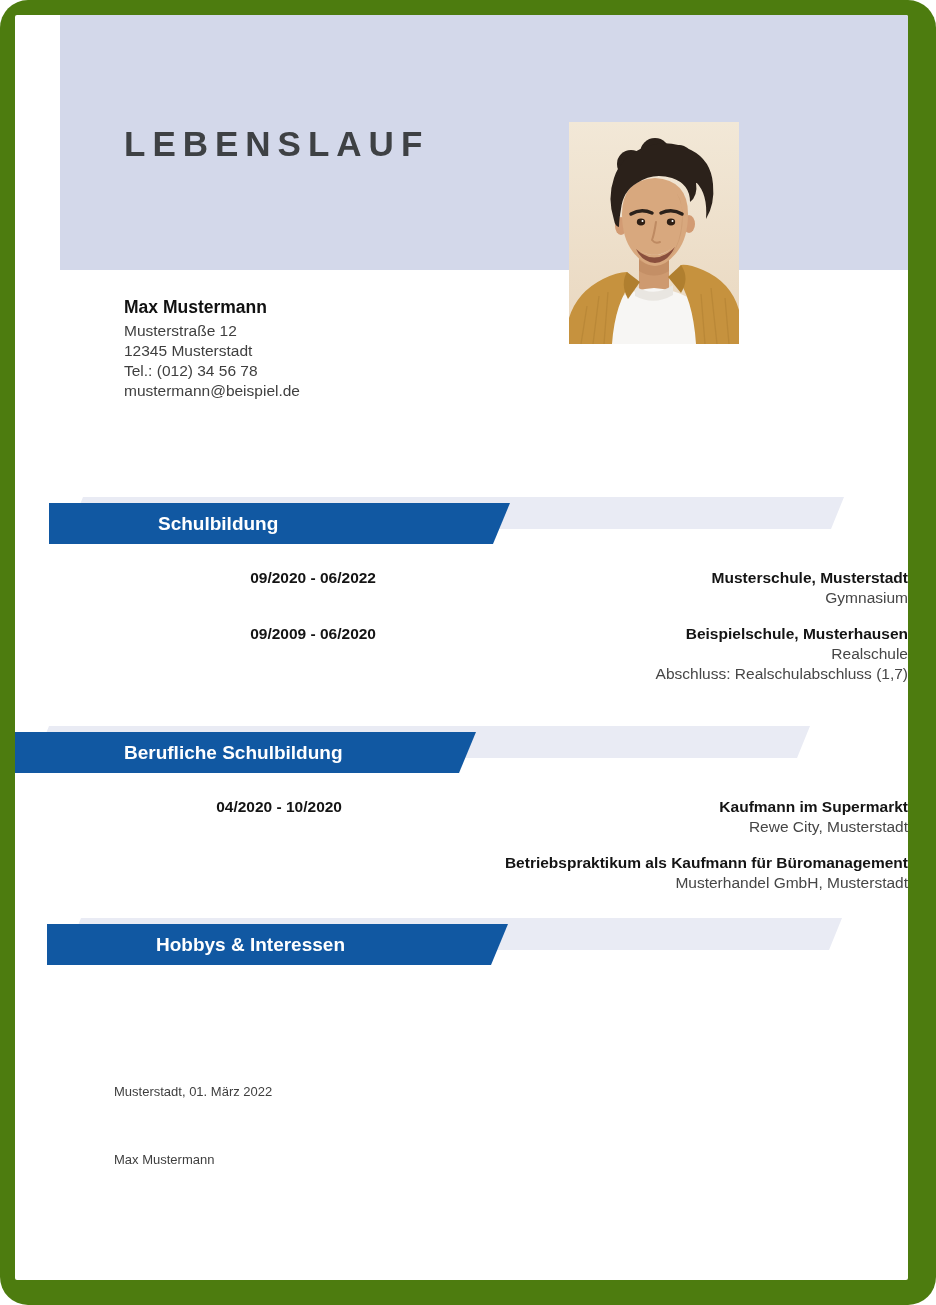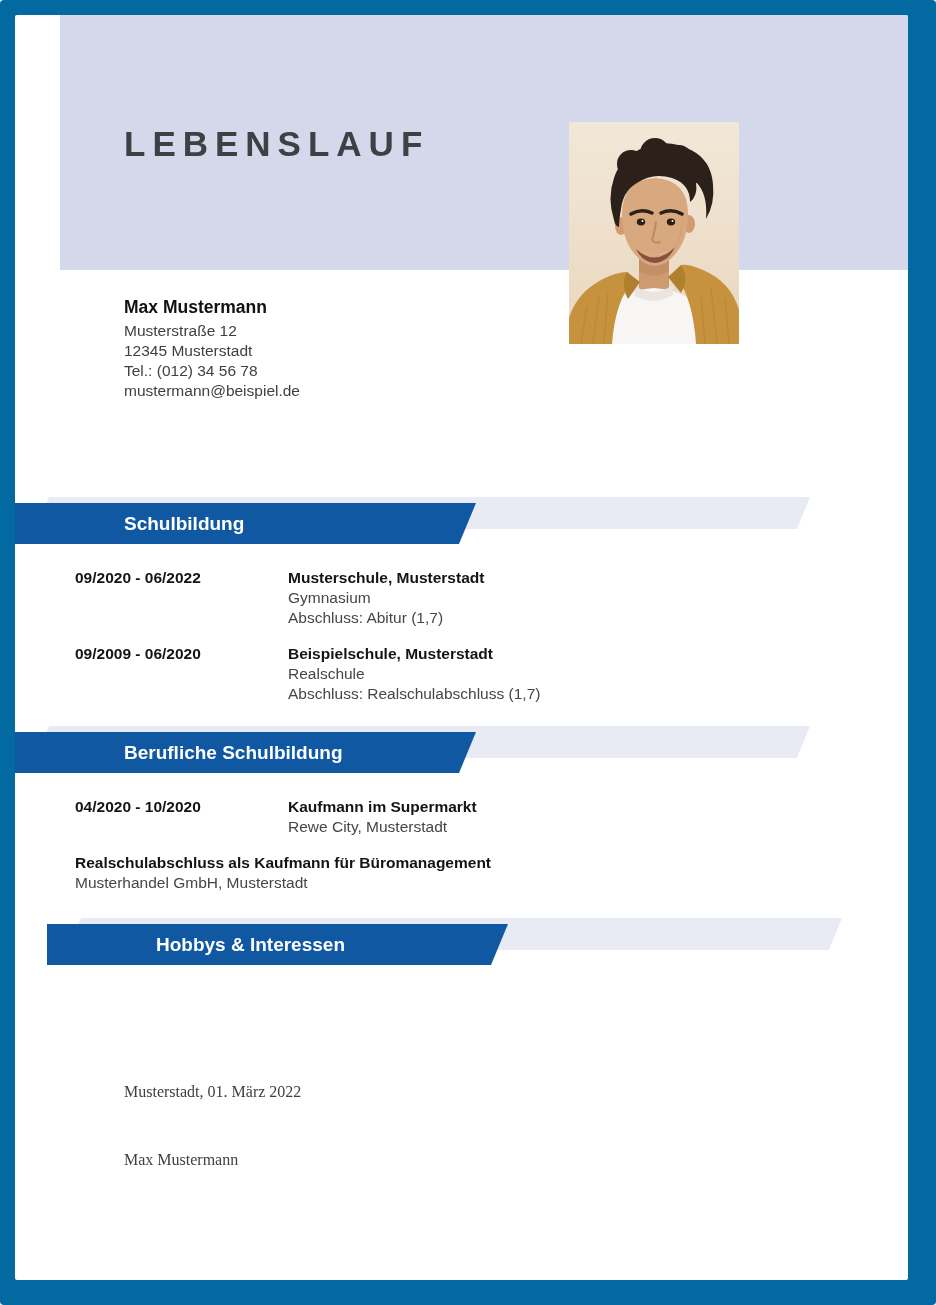--- a/index.html
+++ b/index.html
@@ -1,58 +1,58 @@
 <!DOCTYPE html>
 <html><head>
 <meta charset="utf-8">
 <style>
   * { margin:0; padding:0; box-sizing:border-box; }
   html,body { background:#ffffff; }
   body { font-family:"Liberation Sans","DejaVu Sans",sans-serif; }
 
   .canvas { position:relative; width:936px; height:1305px; background:#ffffff; overflow:hidden; }
 
-  .frame { position:absolute; inset:0; background:#0369a1; border-radius:4px; }
+  .frame { position:absolute; inset:0; background:#4d7c0f; border-radius:28px; }
 
   .page { position:absolute; left:15px; top:15px; width:893px; height:1265px;
           background:#ffffff; border-radius:2px; overflow:hidden; }
 
   
   .header-band { position:absolute; left:45px; top:0; width:848px; height:255px; background:#d3d8ea; }
   .title { position:absolute; left:109px; top:111px; font-size:35px; font-weight:700;
            letter-spacing:7px; color:#3e4144; line-height:1; }
   .photo { position:absolute; left:554px; top:107px; width:170px; height:222px; }
   .photo svg { display:block; }
 
   .contact { position:absolute; left:109px; top:281px; }
   .contact-name { font-size:17.5px; font-weight:700; color:#111111; line-height:22px; margin-bottom:3px; }
   .contact-line { font-size:15.5px; color:#3f3f3f; line-height:20px; }
 
   
   .cv-section { position:absolute; left:0; width:100%; }
-  .cv-section:nth-of-type(1) { top:488px; }
+  .cv-section:nth-of-type(1) { top:488px;padding-left:34px; }
   .cv-section:nth-of-type(2) { top:717px; }
   .cv-section:nth-of-type(3) { top:909px;padding-left:32px; }
 
   .banner { position:relative; height:41px; }
   .banner-bg { position:absolute; left:21px; top:-6px; width:774px; height:32px; background:#e9ebf4;
                clip-path:polygon(13px 0, 100% 0, calc(100% - 13px) 100%, 0 100%); }
   .banner-fg { position:absolute; left:0; top:0; width:461px; height:41px; background:#1158a2;
                clip-path:polygon(0 0, 100% 0, calc(100% - 17px) 100%, 0 100%); }
   .banner-label { display:block; padding-left:109px; line-height:41px; font-size:19px;
                   font-weight:700; color:#ffffff; }
 
-  .entries { margin:24px 0 0 60px; }
+  .entries { margin:24px 0 0 114px;text-align:right; }
   .entry { display:flex; margin-bottom:16px; }
   .entry-period { width:213px; flex:none; font-size:15.5px; font-weight:700; color:#141414; line-height:20px; }
   .entry-details { flex:1; }
   .entry-title { font-size:15.5px; font-weight:700; color:#141414; line-height:20px; }
   .entry-line { font-size:15.5px; color:#464646; line-height:20px; }
 
-  .footer-line { position:absolute; left:109px; font-size:16px; color:#3f3f3f; line-height:20px;font-family:Liberation Serif, serif; }
+  .footer-line { position:absolute; left:99px; font-size:13px; color:#3f3f3f; line-height:20px; }
   .place-date { top:1067px; }
   .signature  { top:1135px; }
 </style>
 </head>
 <body>
 
 <div class="canvas">
   <div class="frame">
     <div class="page">
 
@@ -131,28 +131,27 @@
       <div class="banner-fg">
         <span class="banner-label">Schulbildung</span>
       </div>
     </div>
     <div class="entries">
   <div class="entry">
     <div class="entry-period">09/2020 - 06/2022</div>
     <div class="entry-details">
       <div class="entry-title">Musterschule, Musterstadt</div>
     <div class="entry-line">Gymnasium</div>
-                  <div class="entry-line">Abschluss: Abitur (1,7)</div>
                 </div>
   </div>
 
   <div class="entry">
     <div class="entry-period">09/2009 - 06/2020</div>
     <div class="entry-details">
-      <div class="entry-title">Beispielschule, Musterstadt</div>
+      <div class="entry-title">Beispielschule, Musterhausen</div>
     <div class="entry-line">Realschule</div>
                   <div class="entry-line">Abschluss: Realschulabschluss (1,7)</div>
                 </div>
   </div>
 </div>
   </section>
 
   <section class="cv-section">
     <div class="banner">
       <div class="banner-bg"></div>
@@ -164,21 +163,21 @@
   <div class="entry">
     <div class="entry-period">04/2020 - 10/2020</div>
     <div class="entry-details">
       <div class="entry-title">Kaufmann im Supermarkt</div>
     <div class="entry-line">Rewe City, Musterstadt</div>
                 </div>
   </div>
 
   <div class="entry">
     <div class="entry-details">
-      <div class="entry-title">Realschulabschluss als Kaufmann für Büromanagement</div>
+      <div class="entry-title">Betriebspraktikum als Kaufmann für Büromanagement</div>
     <div class="entry-line">Musterhandel GmbH, Musterstadt</div>
                 </div>
   </div>
 </div>
   </section>
 
   <section class="cv-section">
     <div class="banner">
       <div class="banner-bg"></div>
       <div class="banner-fg">

